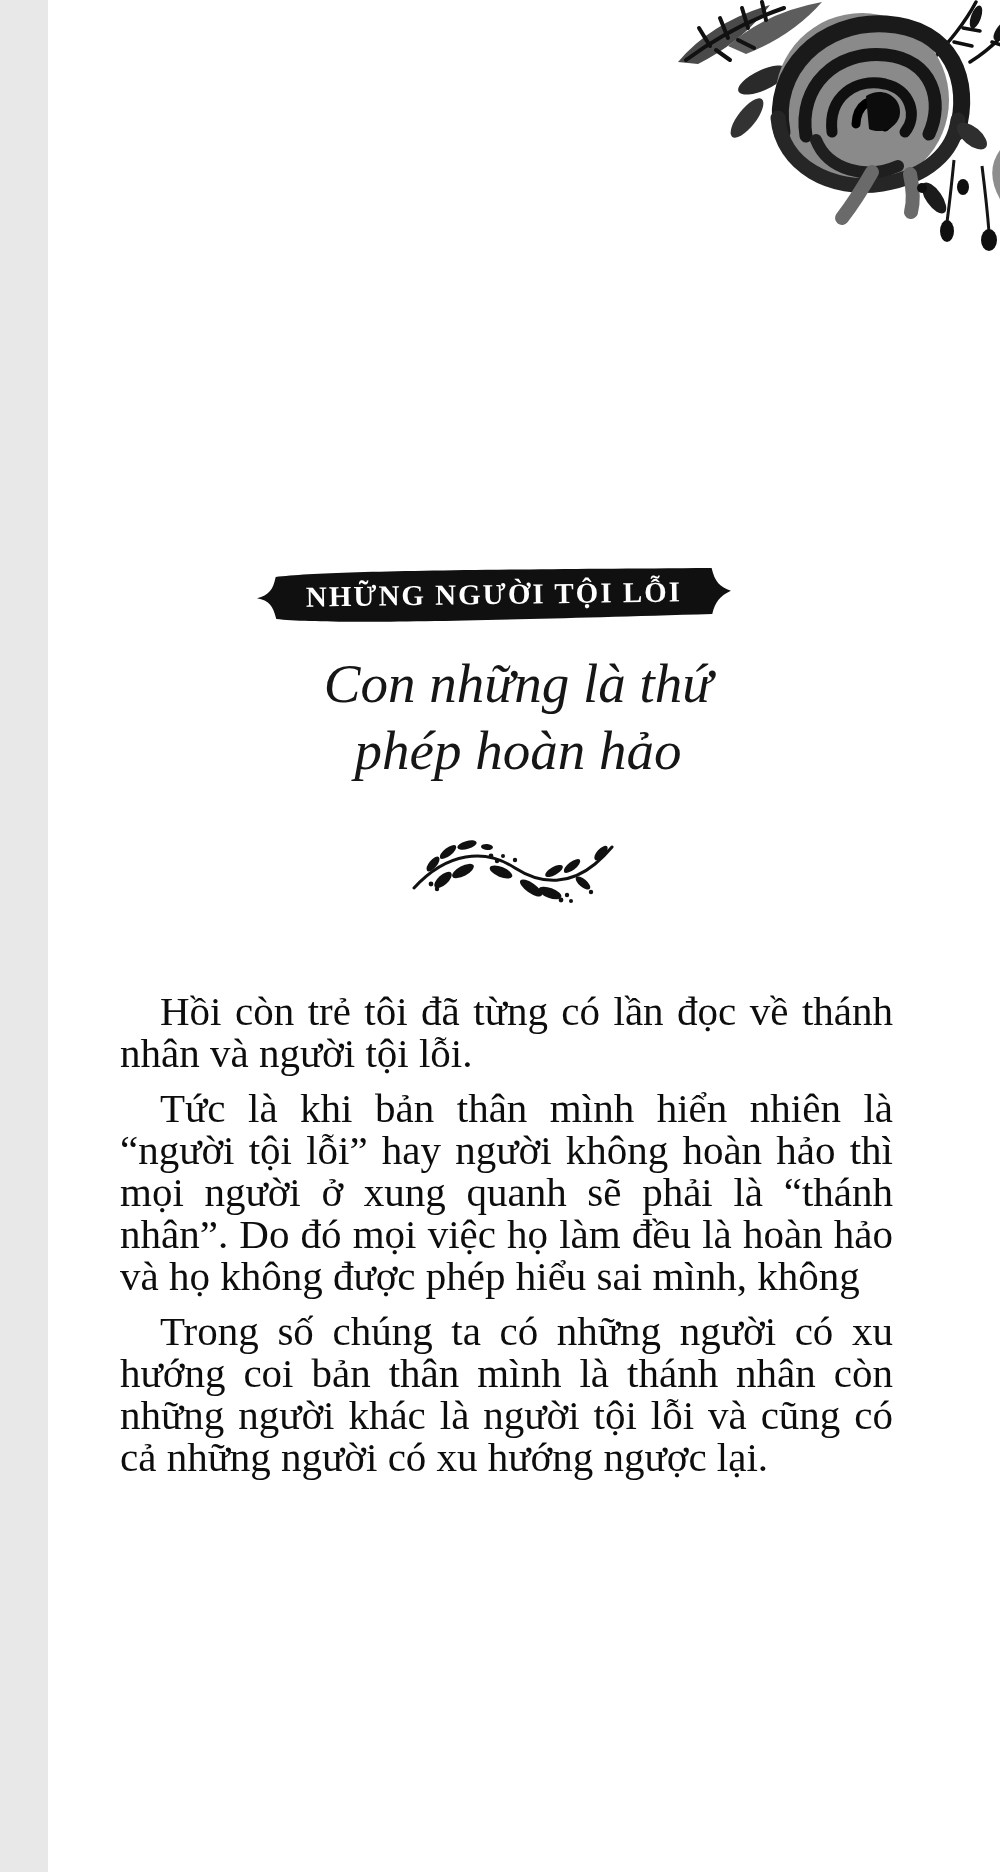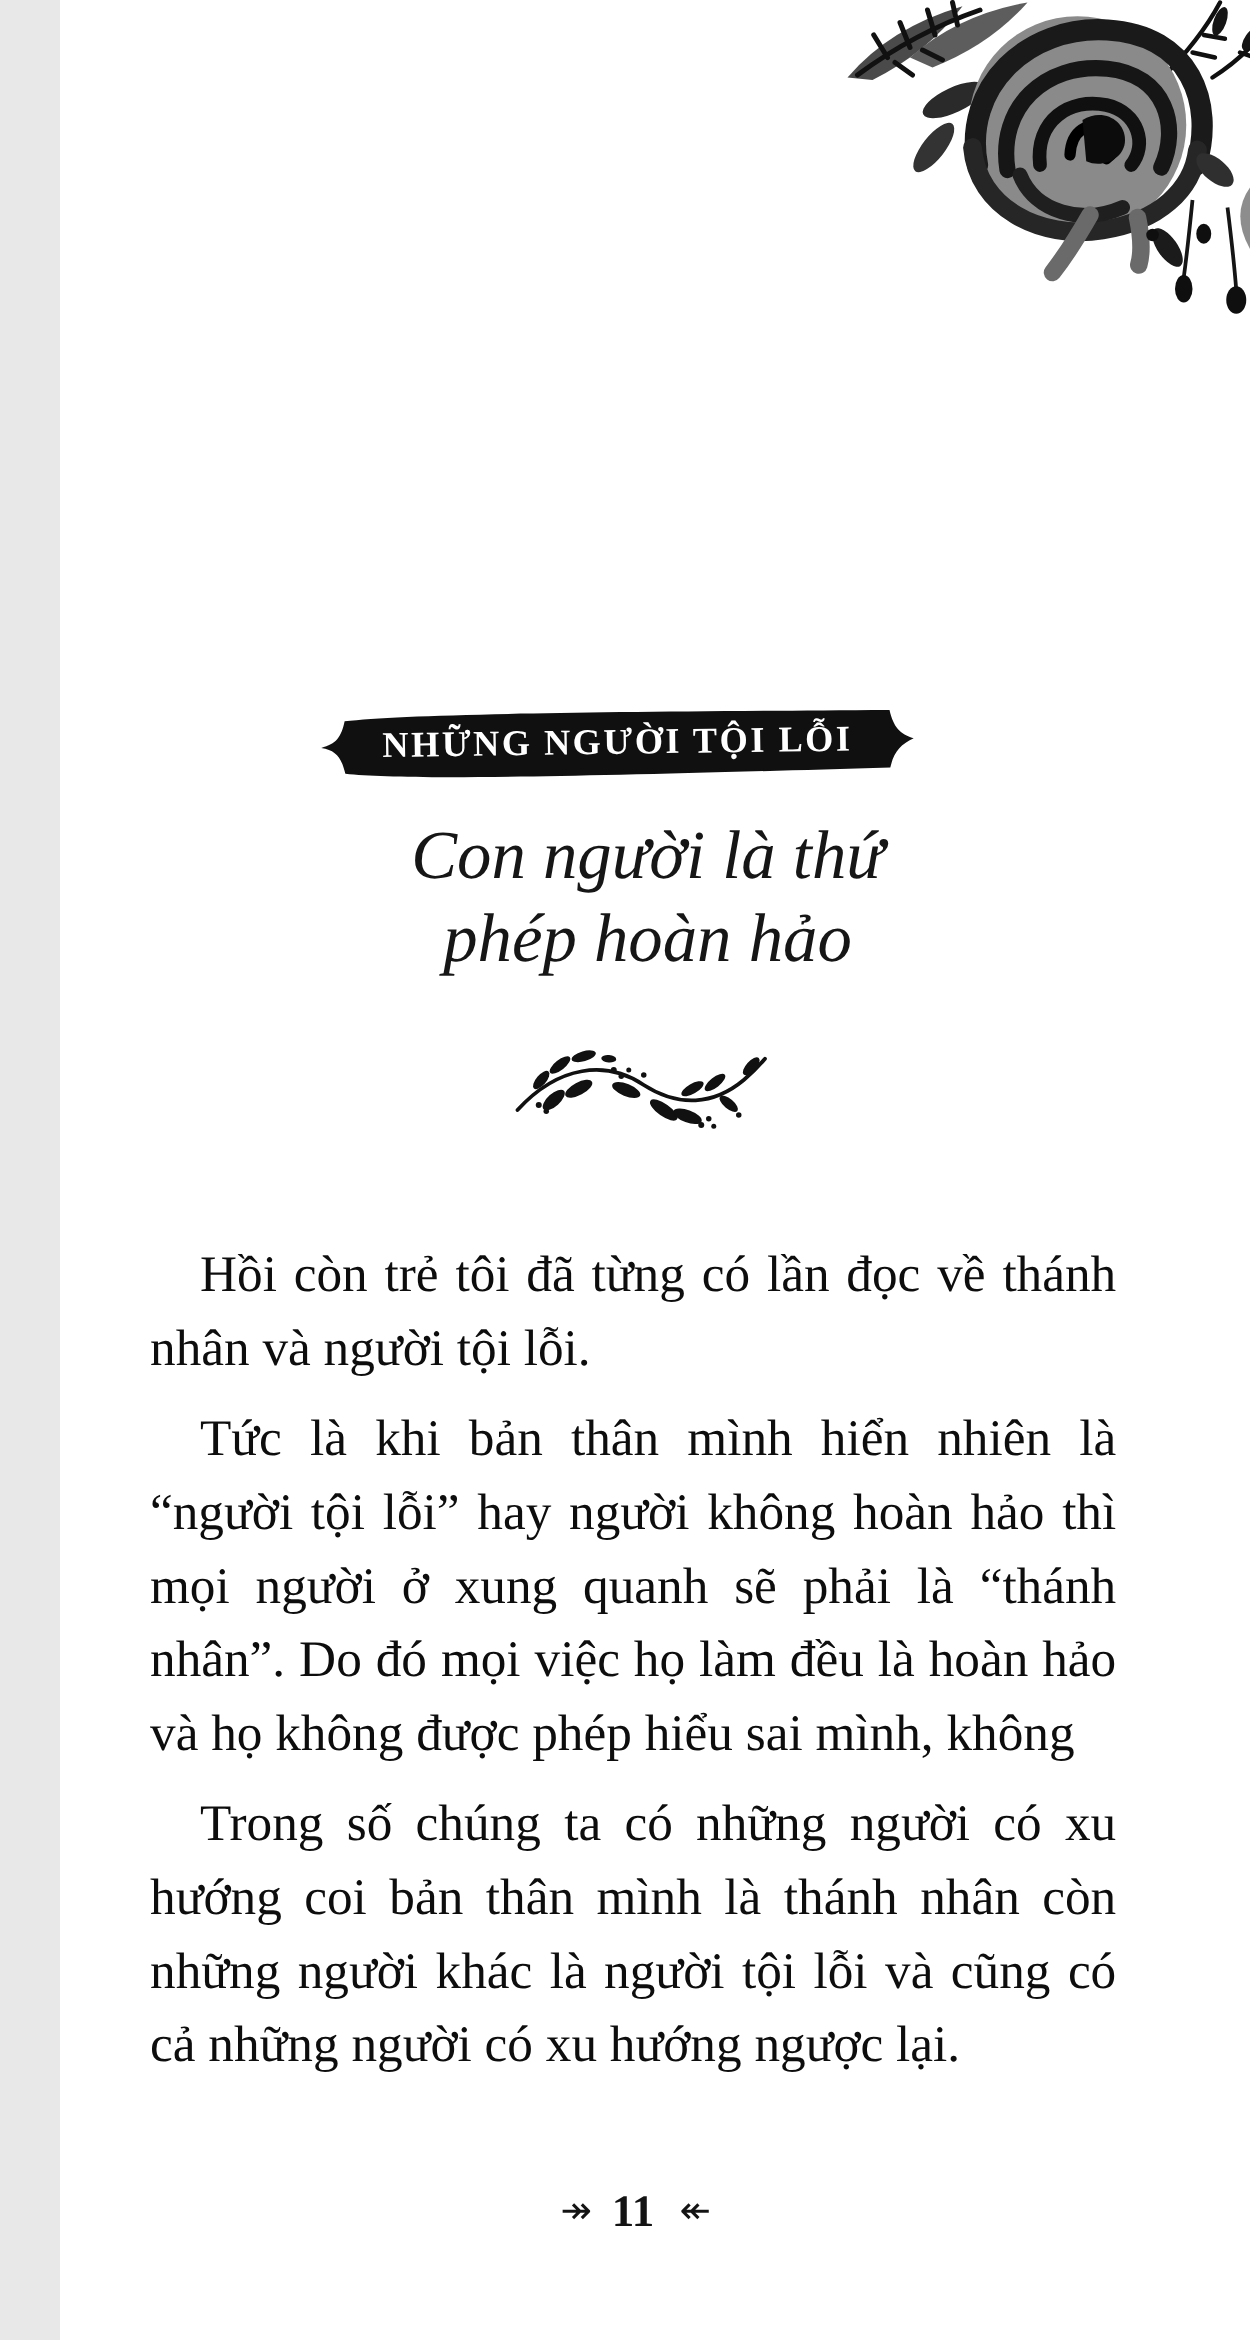--- a/index.html
+++ b/index.html
@@ -42,21 +42,21 @@
     font-weight:400;
   }
   
   .divider{
     position:absolute;left:363px;top:838px;width:204px;height:70px;
   }
   
   .body-text{
     position:absolute;left:72px;top:990px;width:773px;
     font-size:41px;
-    line-height:59px;
+    line-height:42px;
     text-align:justify;
     color:#0d0d0d;
   }
   .body-text p{margin:0 0 13px 0;text-indent:40px;}
   
   .page-footer{
     position:absolute;left:72px;top:1748px;width:773px;
     text-align:center;
     color:#131313;
   }
@@ -149,21 +149,21 @@
                C70,6 200,6 458,8
                C461,22 466,27 477,31
                C466,36 461,42 458,54
                C200,58 70,59 22,53
                C19,40 15,34 3,32 Z" fill="#101010"></path>
     </svg>
     <div class="banner-text">NHỮNG NGƯỜI TỘI LỖI</div>
   </div>
 
   <div class="chapter-title">
-    <div>Con người là thứ</div>
+    <div>Con những là thứ</div>
     <div>phép hoàn hảo</div>
   </div>
 
   <div class="divider">
     <svg viewBox="0 0 204 70" width="204" height="70" xmlns="http://www.w3.org/2000/svg">
       <path d="M3,50 C36,14 74,10 104,30 C132,48 160,46 184,26 C190,21 196,15 201,9" fill="none" stroke="#111" stroke-width="3" stroke-linecap="round"></path>
       <g fill="#111">
 
         <ellipse cx="22" cy="26" rx="9" ry="4" transform="rotate(-50 22 26)"></ellipse>
         <ellipse cx="37" cy="14" rx="10" ry="4" transform="rotate(-38 37 14)"></ellipse>
@@ -196,19 +196,14 @@
       </g>
     </svg>
   </div>
 
   <div class="body-text">
     <p>Hồi còn trẻ tôi đã từng có lần đọc về thánh nhân và người tội lỗi.</p>
     <p>Tức là khi bản thân mình hiển nhiên là “người tội lỗi” hay người không hoàn hảo thì mọi người ở xung quanh sẽ phải là “thánh nhân”. Do đó mọi việc họ làm đều là hoàn hảo và họ không được phép hiểu sai mình, không</p>
     <p>Trong số chúng ta có những người có xu hướng coi bản thân mình là thánh nhân còn những người khác là người tội lỗi và cũng có cả những người có xu hướng ngược lại.</p>
   </div>
 
-  <div class="page-footer">
-    <span class="ornament">↠</span>
-    <span class="page-number">11</span>
-    <span class="ornament">↞</span>
-  </div>
 
 </div>
 
 </body></html>

